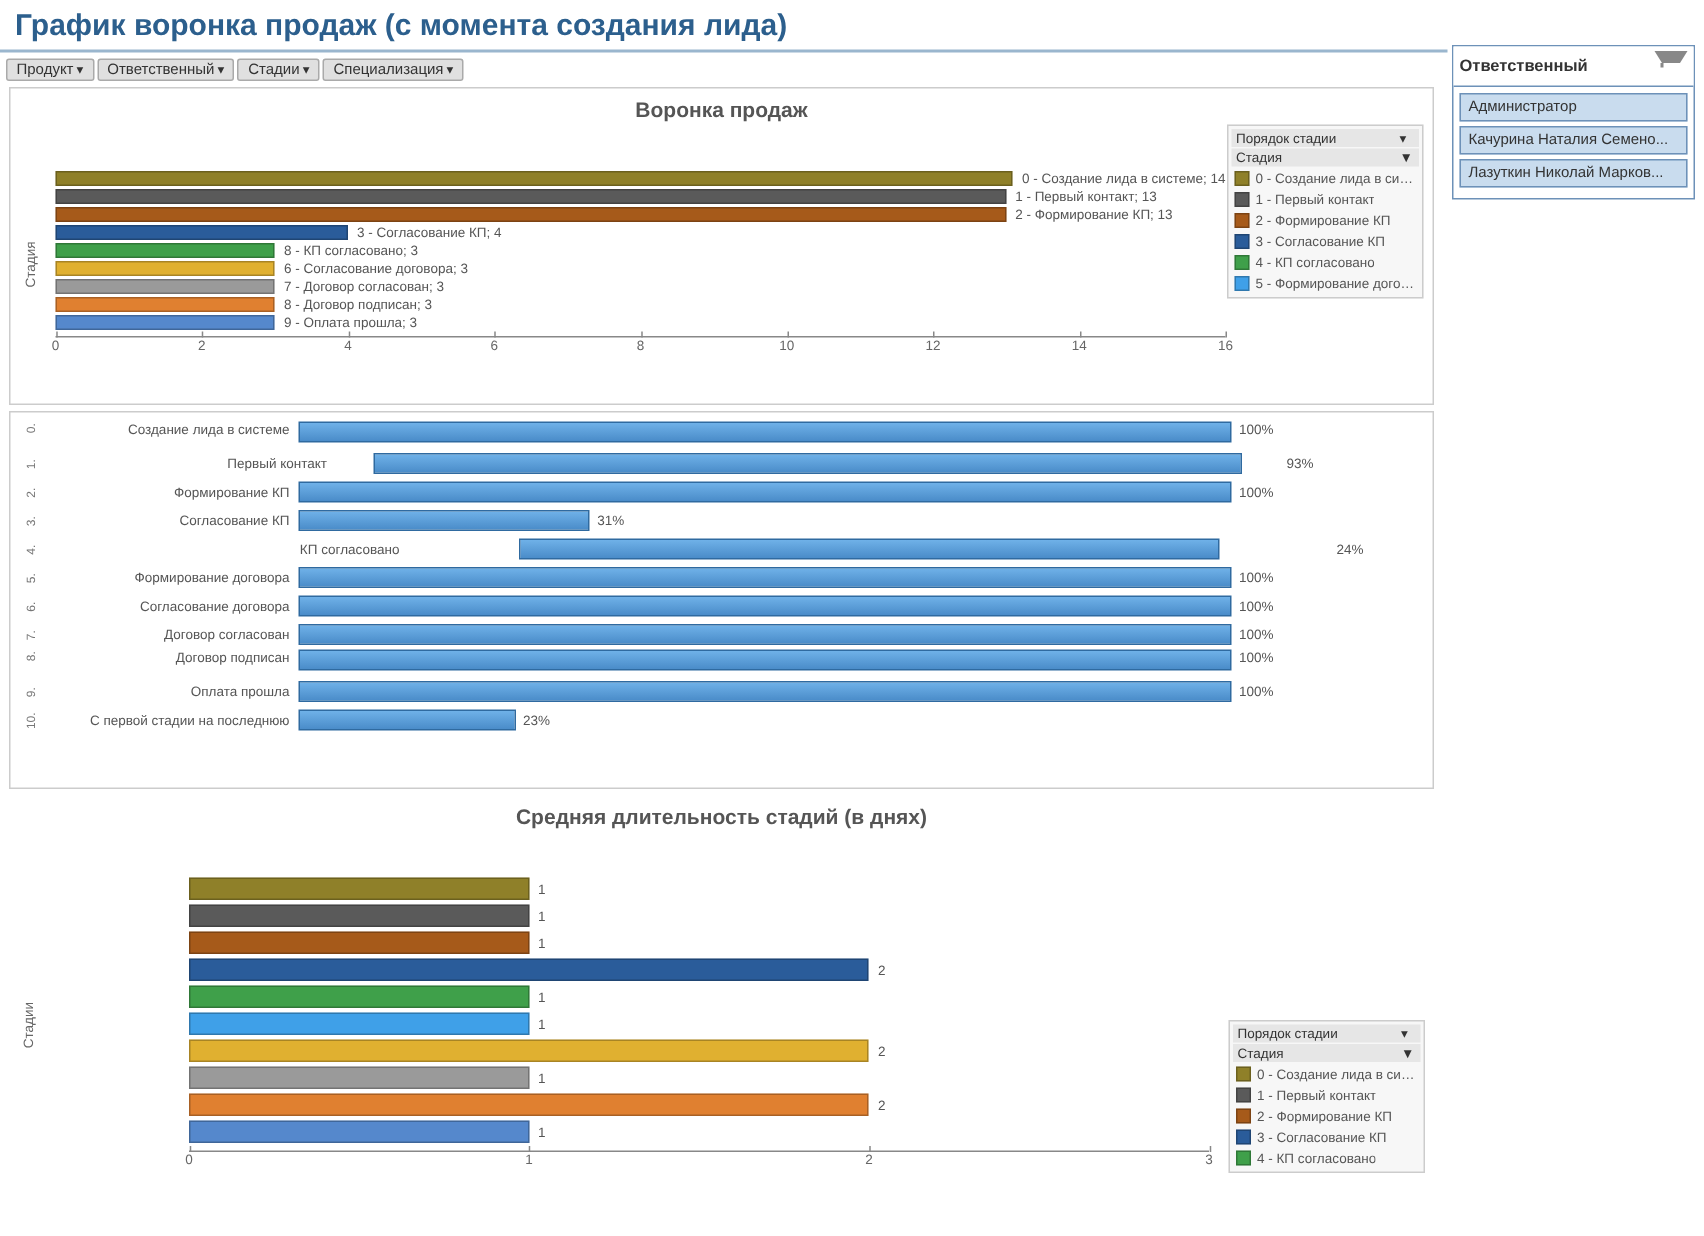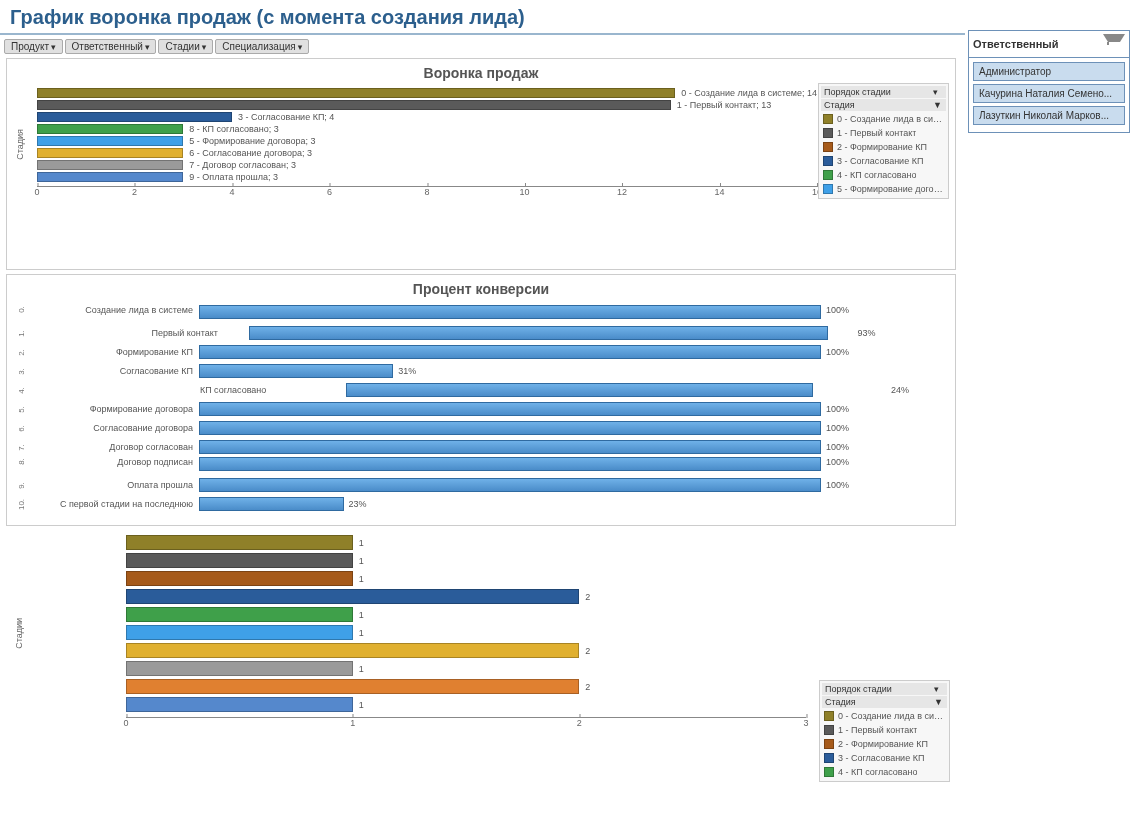--- a/index.html
+++ b/index.html
@@ -4,21 +4,21 @@
 <style>
   html,body{margin:0;padding:0;font-family:"Segoe UI",Arial,sans-serif;font-size:11px;color:#333;background:#fff;}
   .page{width:1136px;height:824px;position:relative;}
   .page-title{font-size:20px;font-weight:bold;color:#2c5f8d;padding:6px 10px 4px 10px;border-bottom:2px solid #9ab6ce;width:945px;}
   .filter-bar{padding:4px 4px;}
   .filter-chip{display:inline-block;background:#e0e0e0;border:1px solid #aaa;border-radius:2px;padding:1px 6px;margin-right:2px;font-size:10px;color:#333;cursor:pointer;}
   .filter-chip .arr{font-size:9px;margin-left:2px;}
   .charts-col{width:950px;padding:0 6px;}
   .chart-block{border:1px solid #ccc;margin-bottom:4px;padding:4px 6px 6px 6px;position:relative;}
   .chart-title{font-size:14px;font-weight:bold;text-align:center;color:#555;margin:2px 0 6px 0;}
-  .chart-body{display:flex;}
+  .chart-body{display:flex;margin-top:32px;}
   .y-axis-label{writing-mode:vertical-rl;transform:rotate(180deg);font-size:9px;color:#666;align-self:center;padding:0 2px;}
   .bars-area{position:relative;}
   .hbar-row{display:flex;align-items:center;margin-bottom:1px;height:11px;}
   .hbar{height:10px;border:1px solid rgba(0,0,0,0.25);box-sizing:border-box;}
   .hbar-label{font-size:9px;color:#555;margin-left:6px;white-space:nowrap;}
   .x-axis{display:flex;position:relative;height:14px;margin-top:4px;border-top:1px solid #888;}
   .x-tick{position:absolute;top:0;font-size:9px;color:#666;transform:translateX(-50%);}
   .x-tick::before{content:"";position:absolute;top:-4px;left:50%;width:1px;height:4px;background:#888;}
   .legend-box{position:absolute;border:1px solid #ccc;background:#f7f7f7;font-size:9px;padding:2px;width:125px;}
   .legend-hdr{display:flex;justify-content:space-between;align-items:flex-start;background:#e6e6e6;padding:1px 3px;margin-bottom:1px;}
@@ -63,38 +63,42 @@
           <div id="c1-bars" class="bars-area" style="width:780px;margin-left:10px;">
               <div class="hbar-row">
                 <div class="hbar c0" style="width:682.5px;"></div>
                 <div class="hbar-label">0 - Создание лида в системе; 14</div>
               </div>
               <div class="hbar-row">
                 <div class="hbar c1" style="width:633.75px;"></div>
                 <div class="hbar-label">1 - Первый контакт; 13</div>
               </div>
               <div class="hbar-row">
+                <div class="hbar c2" style="width:633.75px;"></div>
+                <div class="hbar-label">2 - Формирование КП; 13</div>
+              </div>
+              <div class="hbar-row">
                 <div class="hbar c3" style="width:195px;"></div>
                 <div class="hbar-label">3 - Согласование КП; 4</div>
               </div>
               <div class="hbar-row">
                 <div class="hbar c4" style="width:146.25px;"></div>
                 <div class="hbar-label">8 - КП согласовано; 3</div>
               </div>
               <div class="hbar-row">
-                <div class="hbar c5" style="width:146.25px;"></div>
-                <div class="hbar-label">5 - Формирование договора; 3</div>
-              </div>
-              <div class="hbar-row">
                 <div class="hbar c6" style="width:146.25px;"></div>
                 <div class="hbar-label">6 - Согласование договора; 3</div>
               </div>
               <div class="hbar-row">
                 <div class="hbar c7" style="width:146.25px;"></div>
                 <div class="hbar-label">7 - Договор согласован; 3</div>
+              </div>
+              <div class="hbar-row">
+                <div class="hbar c8" style="width:146.25px;"></div>
+                <div class="hbar-label">8 - Договор подписан; 3</div>
               </div>
               <div class="hbar-row">
                 <div class="hbar c9" style="width:146.25px;"></div>
                 <div class="hbar-label">9 - Оплата прошла; 3</div>
               </div>
             </div>
           <div class="x-axis" id="c1-xaxis" style="width:780px;margin-left:10px;">
               <div class="x-tick" style="left: 0px;">0</div>
               <div class="x-tick" style="left: 97.5px;">2</div>
               <div class="x-tick" style="left: 195px;">4</div>
@@ -137,21 +141,20 @@
             <span class="legend-txt">4 - КП согласовано</span>
           </div>
           <div class="legend-row">
             <span class="legend-sw c5"></span>
             <span class="legend-txt">5 - Формирование договора</span>
           </div>
         </div>
     </div>
 
     <div class="chart-block" style="height:240px;">
-      <div class="chart-title">Процент конверсии</div>
       <div id="c2-rows" style="padding:2px 40px 2px 2px;">
           <div style="display: flex; align-items: flex-start; height: 18px; margin-bottom: 1px;">
             <div class="row-idx">0.</div>
             <div class="row-cat-label">Создание лида в системе</div>
             <div class="blue-bar" style="width:620px;"></div>
             <div class="pct-lbl">100%</div>
           </div>
           <div style="display: flex; align-items: center; height: 18px; margin-bottom: 1px; gap: 25px;">
             <div class="row-idx">1.</div>
             <div class="row-cat-label">Первый контакт</div>
@@ -209,20 +212,21 @@
           <div style="display: flex; align-items: center; height: 18px; margin-bottom: 1px;">
             <div class="row-idx">10.</div>
             <div class="row-cat-label">С первой стадии на последнюю</div>
             <div class="blue-bar" style="width:142.6px;"></div>
             <div class="pct-lbl">23%</div>
           </div>
         </div>
     </div>
 
     <div class="chart-block" style="border:none;height:260px;">
+      <div class="chart-title">Средняя длительность стадий (в днях)</div>
       <div class="chart-body">
         <div class="y-axis-label">Стадии</div>
         <div style="flex:1;position:relative;">
           <div id="c3-bars" class="bars-area" style="width:680px;margin-left:100px;">
               <div class="hbar-row" style="height: 17px;">
                 <div class="hbar c0" style="height:15px;width:226.66666666666666px;"></div>
                 <div class="hbar-label">1</div>
               </div>
               <div class="hbar-row" style="height: 17px;">
                 <div class="hbar c1" style="height:15px;width:226.66666666666666px;"></div>

